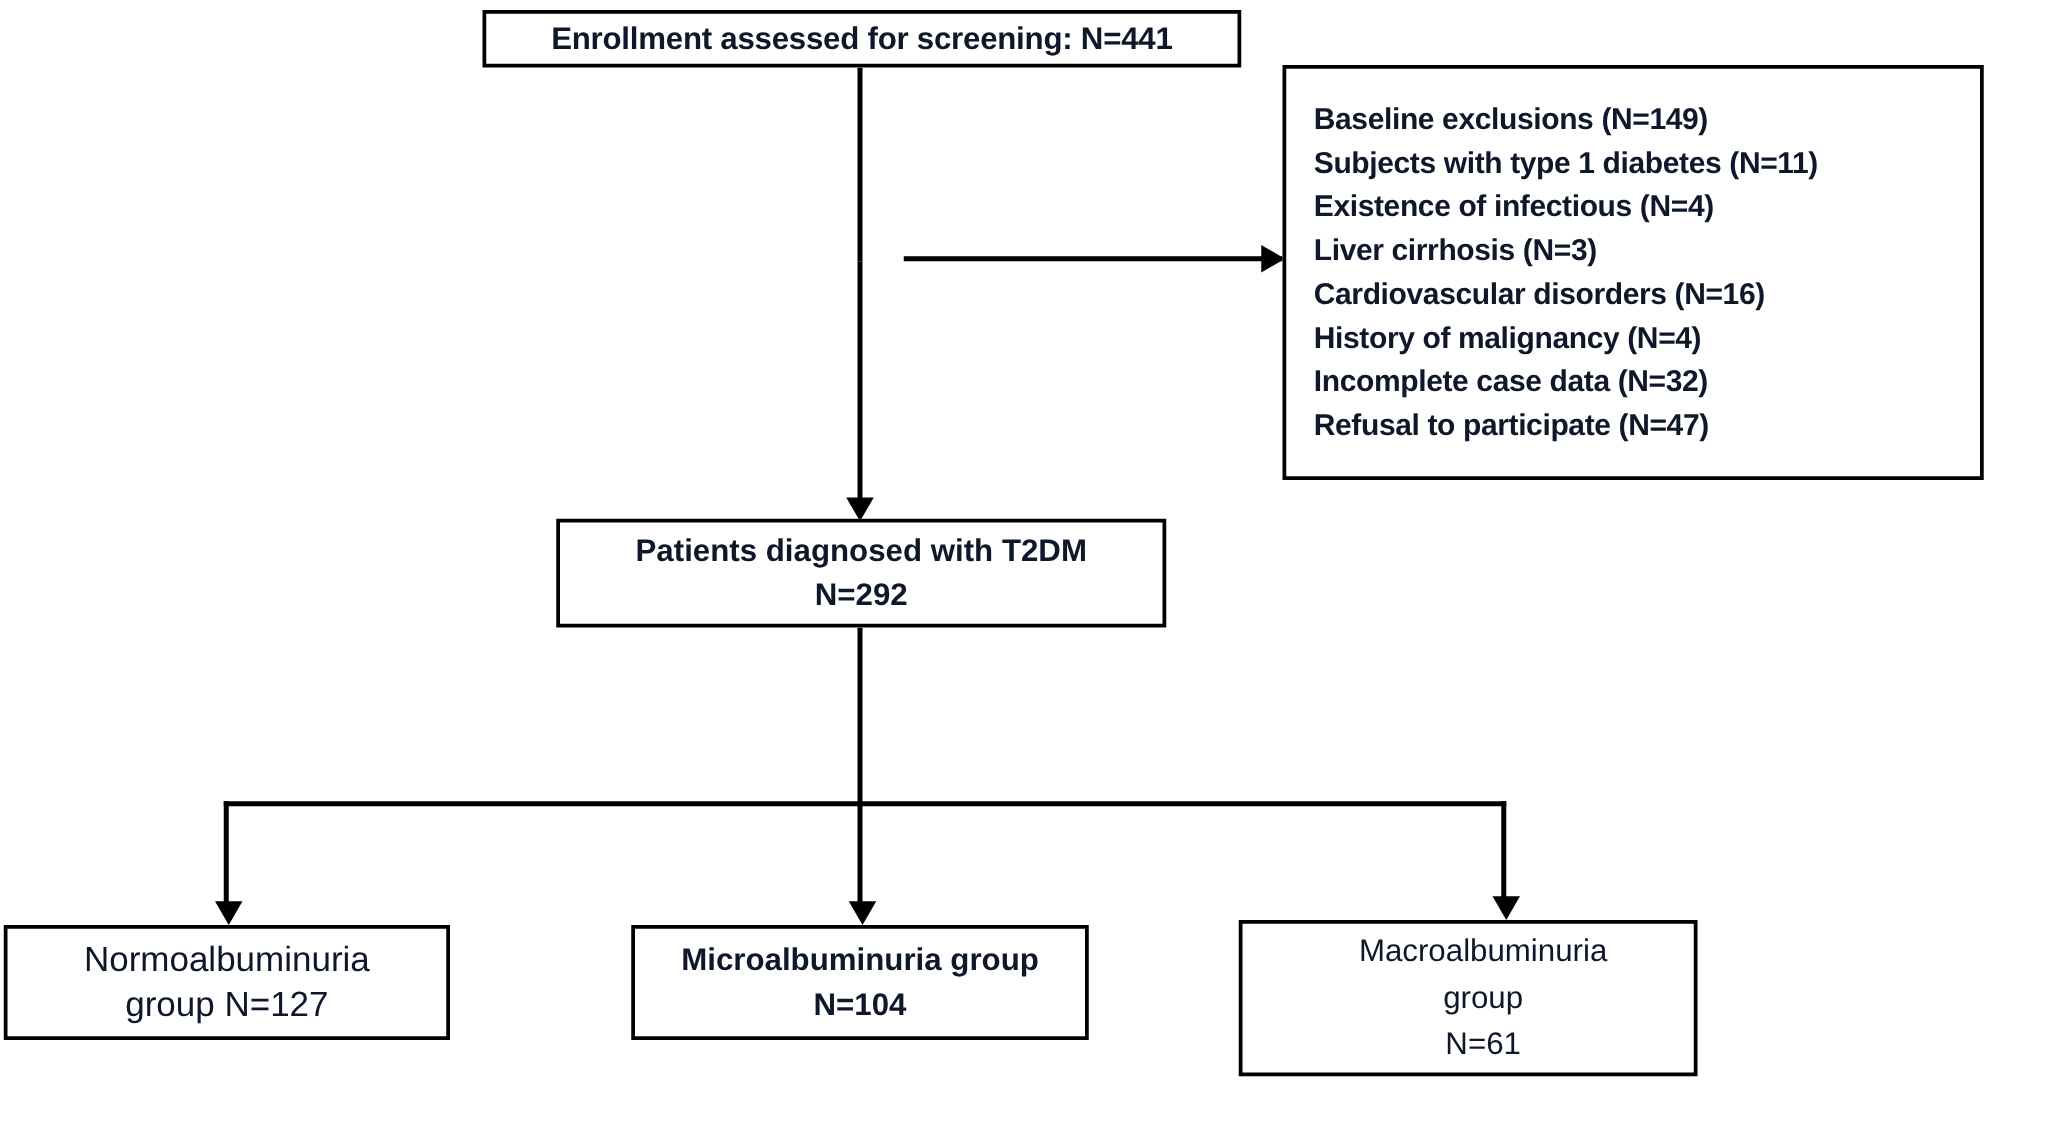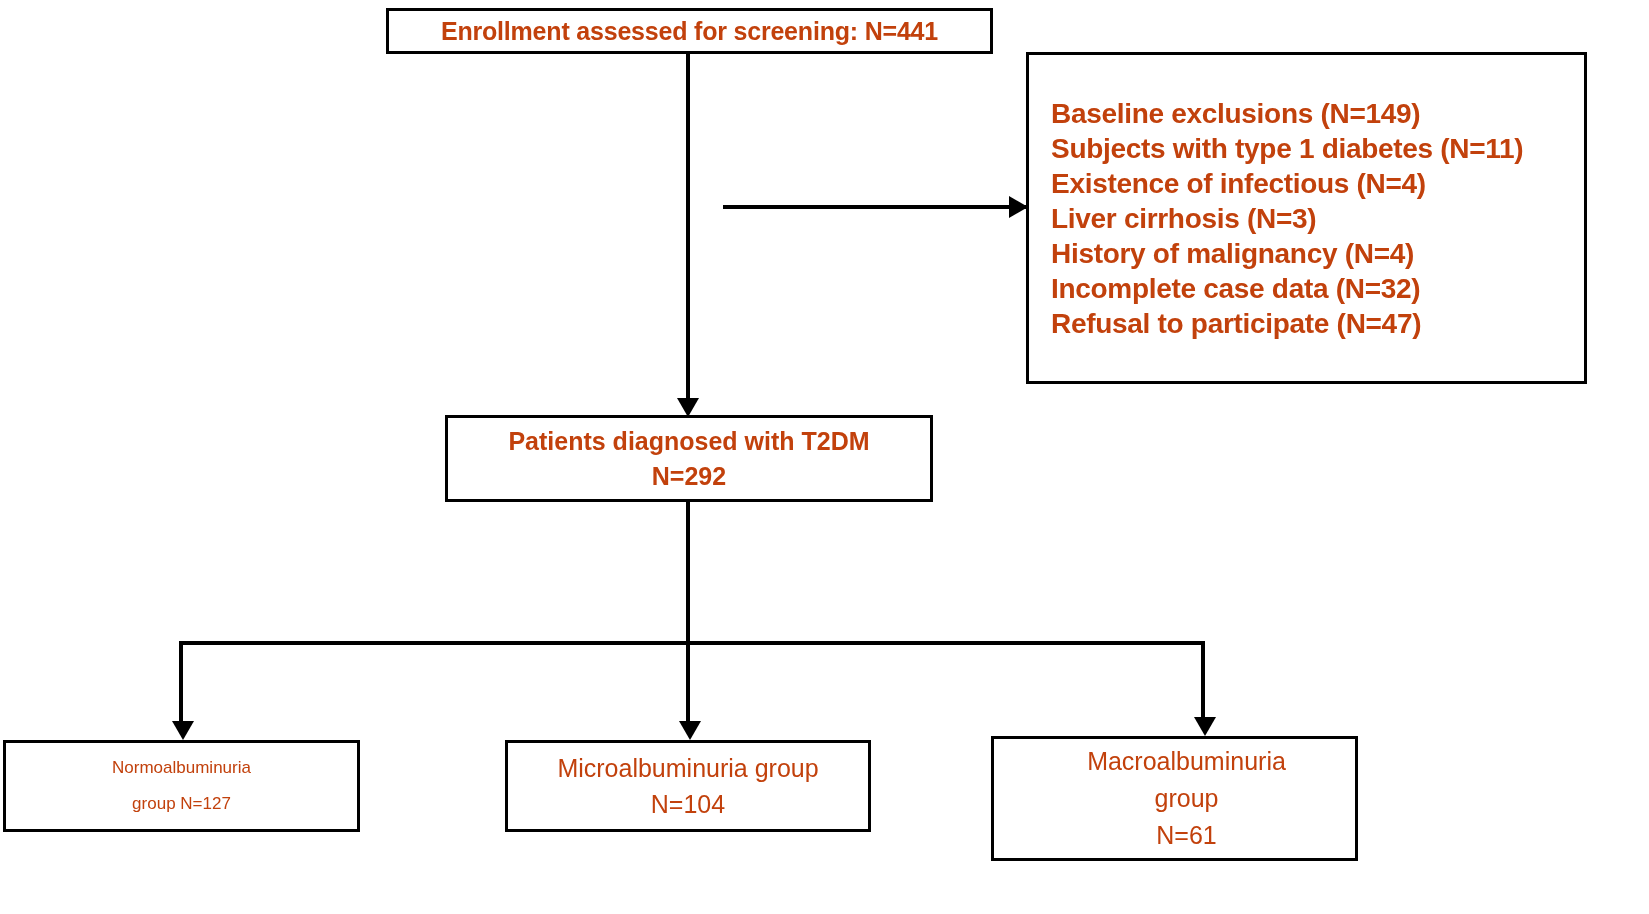--- a/index.html
+++ b/index.html
@@ -19,21 +19,21 @@
   .node {
     position: absolute;
     box-sizing: border-box;
     border: 3px solid #000000;
     background: #ffffff;
     display: flex;
     flex-direction: column;
     align-items: center;
     justify-content: center;
     text-align: center;
-    color: #c2410c;
+    color: #0f172a;
   }
   .node.left-align {
     align-items: flex-start;
     text-align: left;
   }
   .node-line {
     display: block;
     white-space: nowrap;
   }
 
@@ -42,48 +42,48 @@
     left: 386px;  top: 8px;
     width: 607px; height: 46px;
     font-size: 25px;
     font-weight: bold;
     letter-spacing: -0.2px;
   }
   #node-exclusions {
     left: 1026px; top: 52px;
     width: 561px; height: 332px;
     padding: 10px 0 10px 22px;
-    font-size: 28px;
+    font-size: 24px;
     font-weight: bold;
     letter-spacing: -0.3px;
   }
   #node-exclusions .node-line {
     line-height: 35px;
   }
   #node-t2dm {
     left: 445px;  top: 415px;
     width: 488px; height: 87px;
     font-size: 25px;
     font-weight: bold;
   }
   #node-t2dm .node-line { line-height: 35px; }
 
   #node-normo {
     left: 3px;    top: 740px;
     width: 357px; height: 92px;
-    font-size: 17px;
+    font-size: 28px;
   }
   #node-normo .node-line { line-height: 36px; }
 
   #node-micro {
     left: 505px;  top: 740px;
     width: 366px; height: 92px;
     font-size: 25px;
   }
-  #node-micro .node-line { line-height: 36px; }
+  #node-micro .node-line { line-height: 36px; font-weight: bold; }
 
   #node-macro {
     left: 991px;  top: 736px;
     width: 367px; height: 125px;
     font-size: 25px;
     padding-left: 24px;
   }
   #node-macro .node-line { line-height: 37px; }
 
   
@@ -148,20 +148,21 @@
 
   <div class="node" id="node-enrollment">
     <span class="node-line">Enrollment assessed for screening: N=441</span>
   </div>
 
   <div class="node left-align" id="node-exclusions">
     <span class="node-line">Baseline exclusions (N=149)</span>
     <span class="node-line">Subjects with type 1 diabetes (N=11)</span>
     <span class="node-line">Existence of infectious (N=4)</span>
     <span class="node-line">Liver cirrhosis (N=3)</span>
+    <span class="node-line">Cardiovascular disorders (N=16)</span>
     <span class="node-line">History of malignancy (N=4)</span>
     <span class="node-line">Incomplete case data (N=32)</span>
     <span class="node-line">Refusal to participate (N=47)</span>
   </div>
 
   <div class="node" id="node-t2dm">
     <span class="node-line">Patients diagnosed with T2DM</span>
     <span class="node-line">N=292</span>
   </div>
 

